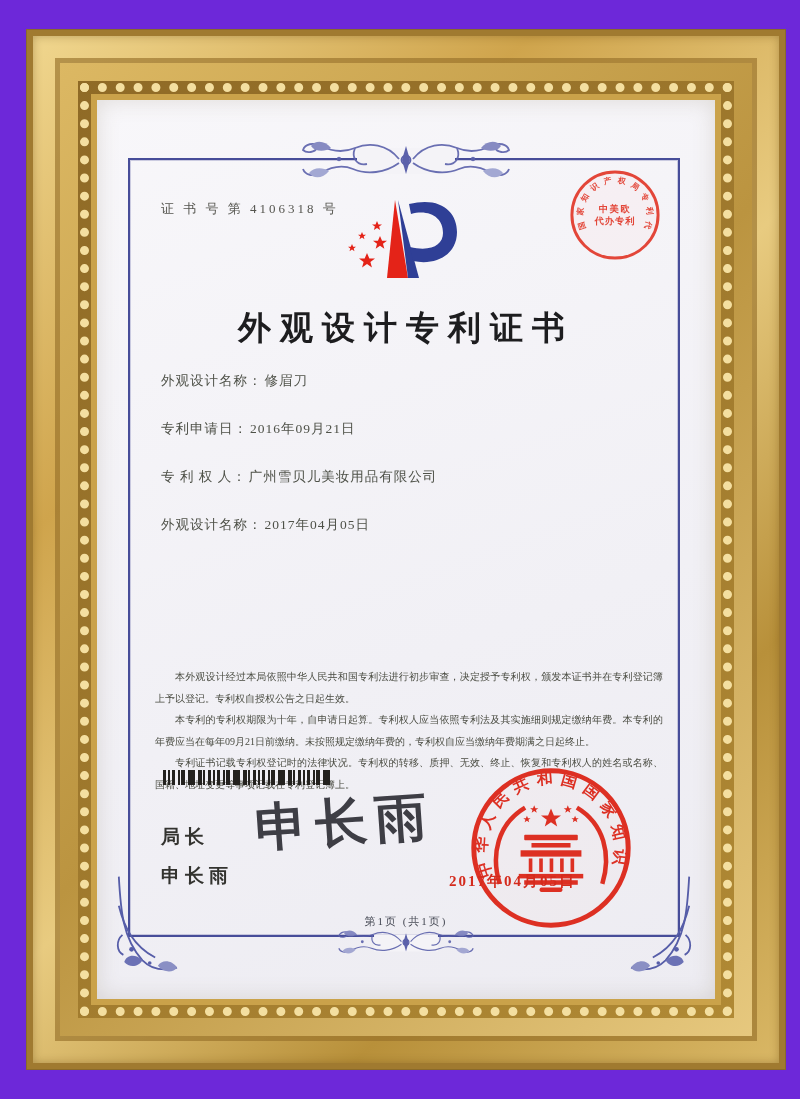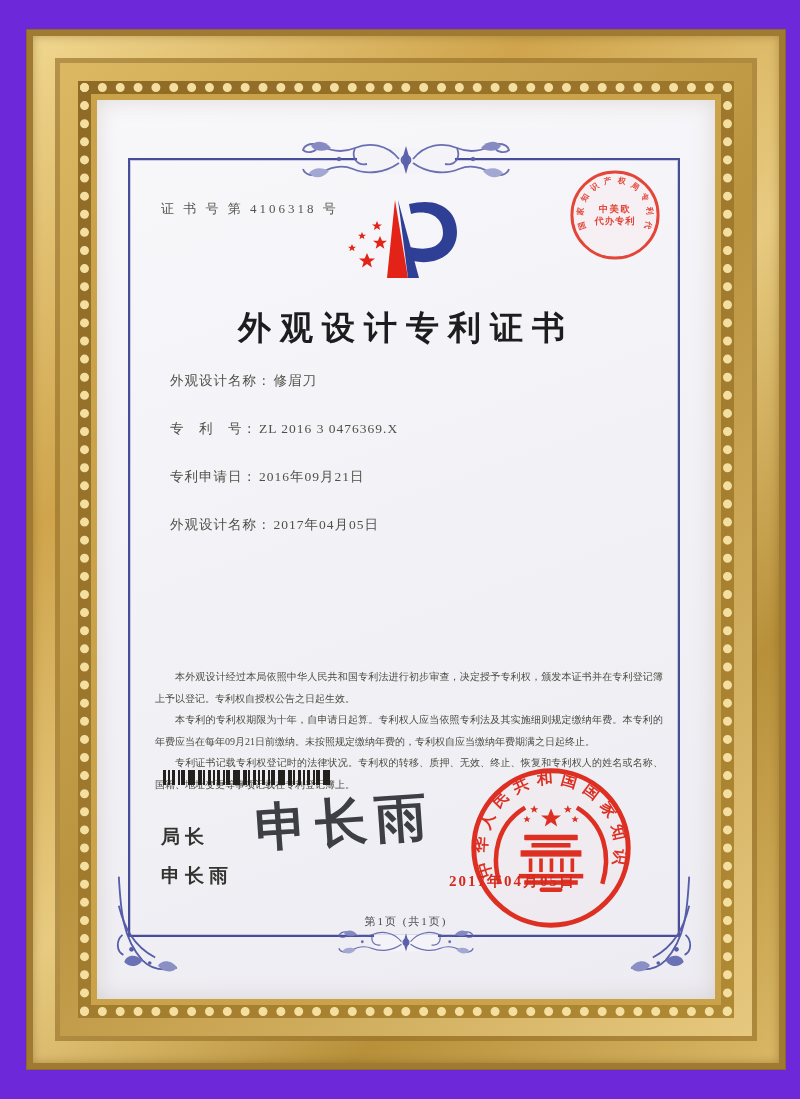--- a/index.html
+++ b/index.html
@@ -21,21 +21,21 @@
   .paper{position:absolute;left:97px;right:97px;top:100px;bottom:100px;
          background:linear-gradient(160deg,#f8f7fa 0%,#f1f0f5 60%,#edecf2 100%);
          box-shadow:inset 0 0 22px rgba(110,95,60,.18);}
   .inner-border{position:absolute;left:31px;top:58px;right:35px;bottom:62px;
          border:2px solid #474d99;box-shadow:inset 0 0 0 1px rgba(71,77,153,.25);}
   .cert-number{position:absolute;left:64px;top:100px;font-size:13px;color:#55554f;letter-spacing:3px;}
   .logo{position:absolute;left:238px;top:90px;}
   .title{position:absolute;left:0;right:0;top:190px;text-align:center;font-size:33px;
          font-weight:700;color:#1d1d1f;letter-spacing:9px;margin-top:16px;}
   .fields{position:absolute;left:64px;top:272px;right:50px;font-size:13.5px;color:#4e5148;}
-  .field-row{margin-bottom:30px;letter-spacing:1px;white-space:nowrap;margin-left:9px;}
+  .field-row{margin-bottom:30px;letter-spacing:1px;white-space:nowrap;}
   .field-row .lbl{margin-right:2px;}
   .body-text{position:absolute;left:58px;right:52px;top:520px;font-size:10px;line-height:21.5px;
          color:#4a4c42;text-align:justify;margin-top:46px;}
   .body-text p{margin:0;text-indent:2em;}
   .barcode{position:absolute;left:66px;top:670px;width:168px;height:15px;
          background-image:
            repeating-linear-gradient(90deg,#23211e 0 2px,transparent 2px 5px),
            repeating-linear-gradient(90deg,#23211e 0 3px,transparent 3px 9px);}
   .signer{position:absolute;left:64px;top:724px;font-size:19px;font-weight:700;color:#33332f;letter-spacing:5px;}
   .signer .name{display:block;margin-top:13px;}
@@ -128,22 +128,22 @@
         <use href="#star" transform="translate(45,53) scale(7)"></use>
         <use href="#star" transform="translate(17,58) scale(4)"></use>
         <use href="#star" transform="translate(32,71) scale(8)"></use>
       </g>
     </svg>
 
     <div class="title">外观设计专利证书</div>
 
     <div class="fields">
       <div class="field-row"><span class="lbl">外观设计名称：</span><span>修眉刀</span></div>
-      <div class="field-row"><span class="lbl">专　利　号：</span><span>ZL 2016 3 0476369.X</span></div>
       <div class="field-row"><span class="lbl">专利申请日：</span><span>2016年09月21日</span></div>
+      <div class="field-row"><span class="lbl">专 利 权 人：</span><span>广州雪贝儿美妆用品有限公司</span></div>
       <div class="field-row"><span class="lbl">外观设计名称：</span><span>2017年04月05日</span></div>
     </div>
 
     <div class="body-text">
       <p>本外观设计经过本局依照中华人民共和国专利法进行初步审查，决定授予专利权，颁发本证书并在专利登记簿上予以登记。专利权自授权公告之日起生效。</p>
       <p>本专利的专利权期限为十年，自申请日起算。专利权人应当依照专利法及其实施细则规定缴纳年费。本专利的年费应当在每年09月21日前缴纳。未按照规定缴纳年费的，专利权自应当缴纳年费期满之日起终止。</p>
       <p>专利证书记载专利权登记时的法律状况。专利权的转移、质押、无效、终止、恢复和专利权人的姓名或名称、国籍、地址变更等事项记载在专利登记簿上。</p>
     </div>
 
     <div class="barcode"></div>

